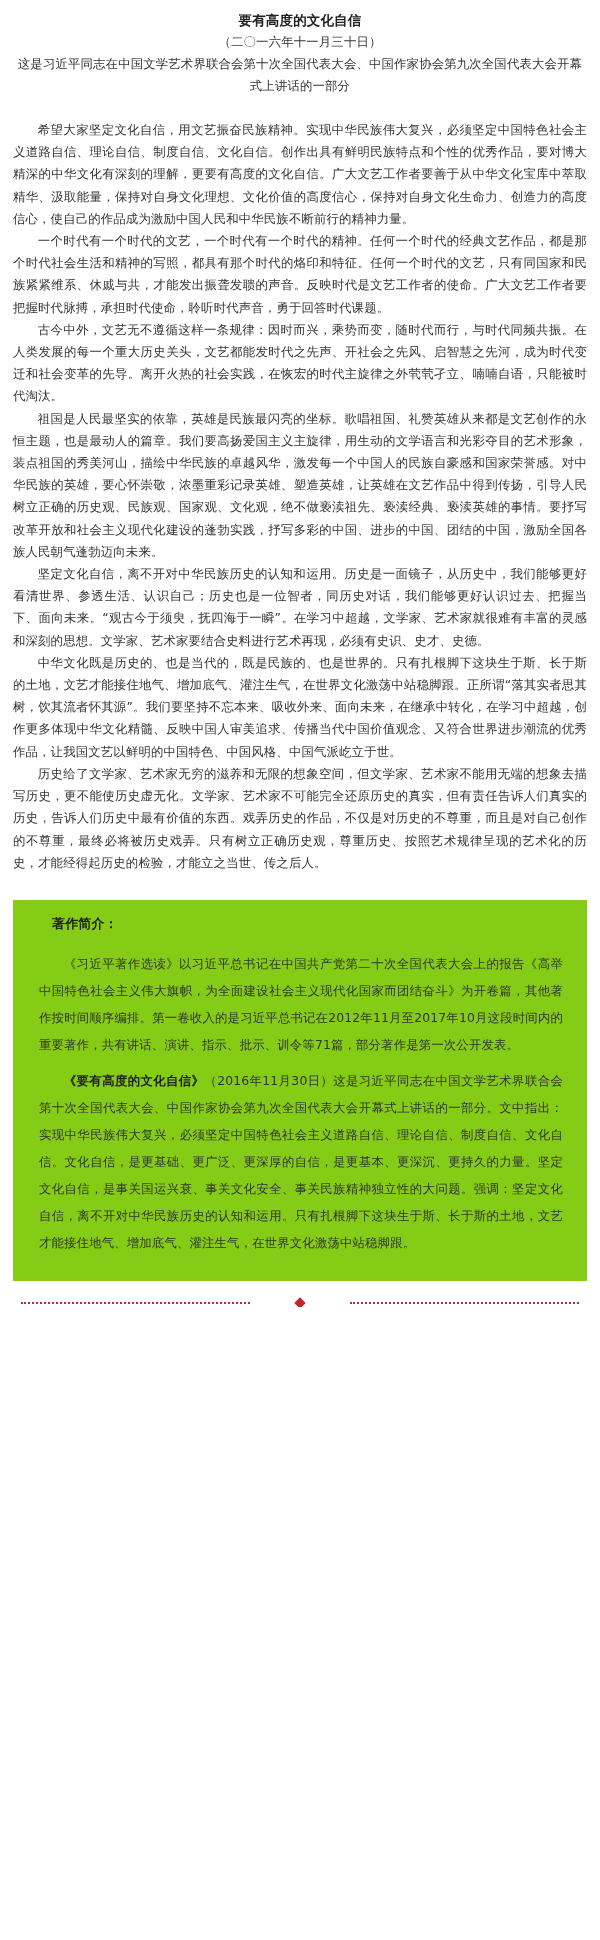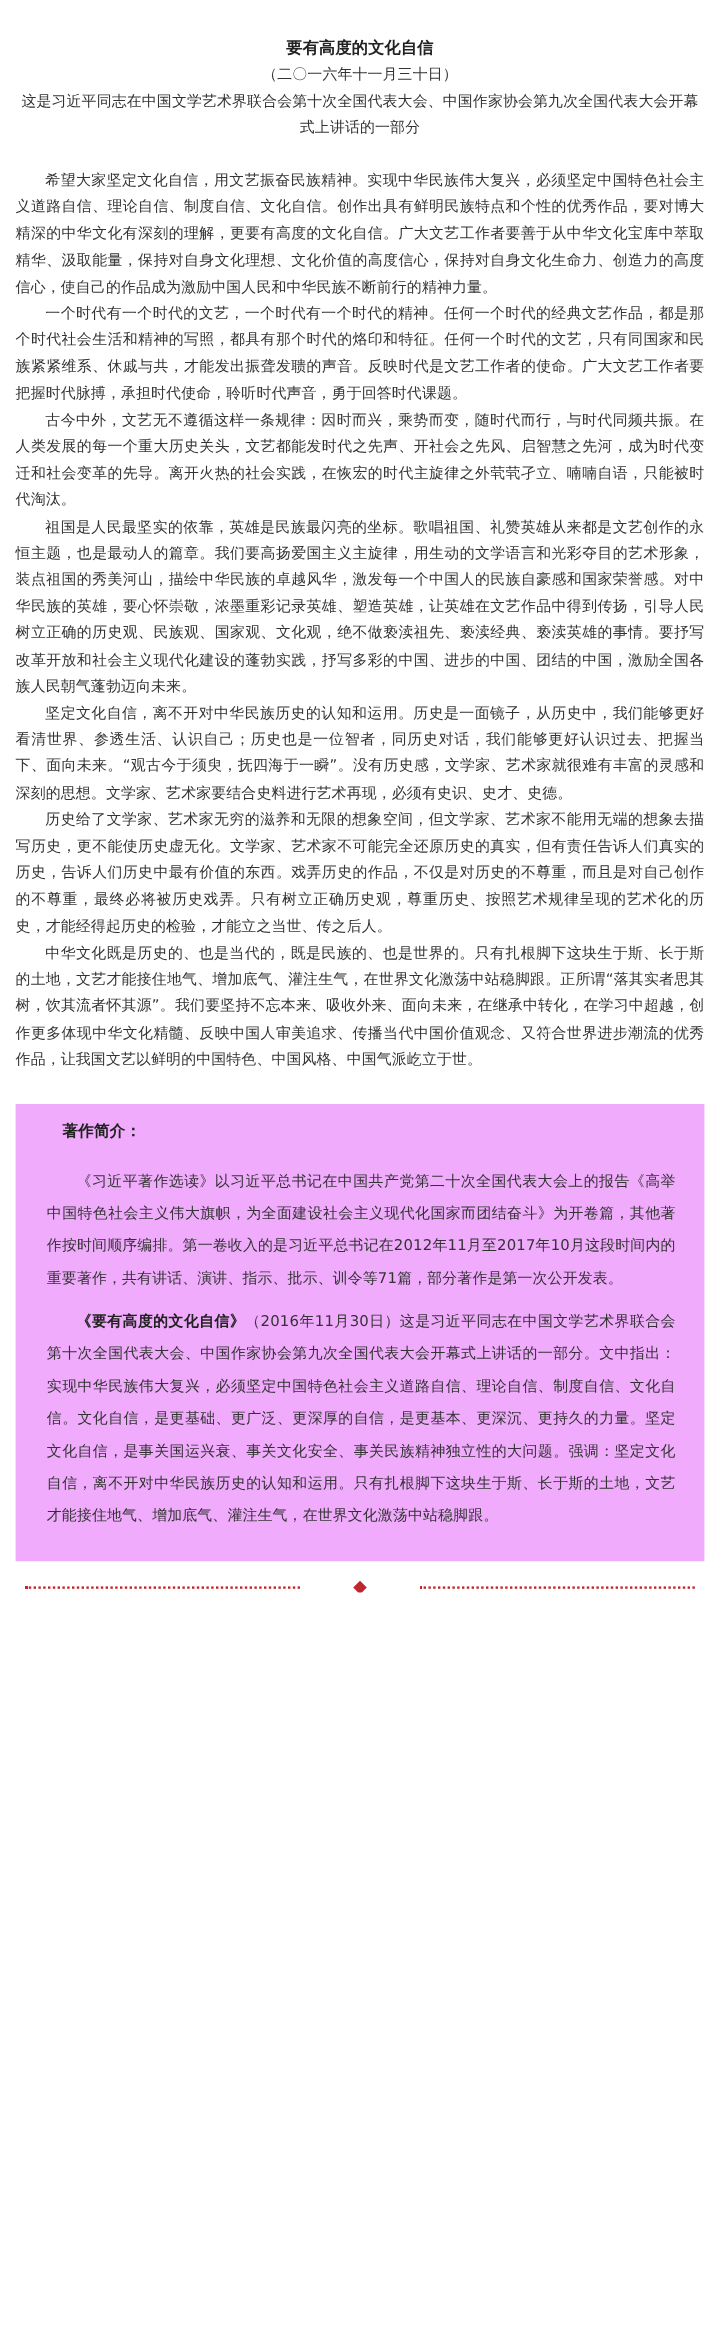--- a/index.html
+++ b/index.html
@@ -3,21 +3,21 @@
   <meta charset="utf-8">
   <style>
     * { margin: 0; padding: 0; box-sizing: border-box; }
     html, body { width: 600px; background: #ffffff; }
     body {
       font-family: "DejaVu Sans", "Liberation Sans", sans-serif;
       color: #333333;
       font-size: 12.4px;
       letter-spacing: 0.15px;
     }
-    .page { width: 600px; padding: 0 13px; margin-top: 20px; }
+    .page { width: 600px; padding: 0 13px; }
     .title {
       text-align: center;
       font-weight: bold;
       font-size: 13.5px;
       color: #222;
       padding-top: 9px;
       line-height: 22px;
     }
     .date, .subtitle {
       text-align: center;
@@ -26,21 +26,21 @@
       color: #333;
     }
     .body-text { margin-top: 22px; }
     .para {
       text-indent: 2em;
       line-height: 22.2px;
       text-align: justify;
     }
     .intro-box {
       margin-top: 26px;
-      background: #f0abfc;
+      background: #84cc16;
       padding: 12px 24px 16px 26px;
     }
     .intro-heading {
       font-weight: bold;
       font-size: 13px;
       color: #222;
       line-height: 24px;
       padding-left: 13px;
       margin-bottom: 14px;
     }
@@ -84,23 +84,23 @@
 <div class="page">
   <div class="title">要有高度的文化自信</div>
   <div class="date">（二〇一六年十一月三十日）</div>
   <div class="subtitle">这是习近平同志在中国文学艺术界联合会第十次全国代表大会、中国作家协会第九次全国代表大会开幕式上讲话的一部分</div>
 
   <div class="body-text">
     <p class="para">希望大家坚定文化自信，用文艺振奋民族精神。实现中华民族伟大复兴，必须坚定中国特色社会主义道路自信、理论自信、制度自信、文化自信。创作出具有鲜明民族特点和个性的优秀作品，要对博大精深的中华文化有深刻的理解，更要有高度的文化自信。广大文艺工作者要善于从中华文化宝库中萃取精华、汲取能量，保持对自身文化理想、文化价值的高度信心，保持对自身文化生命力、创造力的高度信心，使自己的作品成为激励中国人民和中华民族不断前行的精神力量。</p>
     <p class="para">一个时代有一个时代的文艺，一个时代有一个时代的精神。任何一个时代的经典文艺作品，都是那个时代社会生活和精神的写照，都具有那个时代的烙印和特征。任何一个时代的文艺，只有同国家和民族紧紧维系、休戚与共，才能发出振聋发聩的声音。反映时代是文艺工作者的使命。广大文艺工作者要把握时代脉搏，承担时代使命，聆听时代声音，勇于回答时代课题。</p>
     <p class="para">古今中外，文艺无不遵循这样一条规律：因时而兴，乘势而变，随时代而行，与时代同频共振。在人类发展的每一个重大历史关头，文艺都能发时代之先声、开社会之先风、启智慧之先河，成为时代变迁和社会变革的先导。离开火热的社会实践，在恢宏的时代主旋律之外茕茕孑立、喃喃自语，只能被时代淘汰。</p>
     <p class="para">祖国是人民最坚实的依靠，英雄是民族最闪亮的坐标。歌唱祖国、礼赞英雄从来都是文艺创作的永恒主题，也是最动人的篇章。我们要高扬爱国主义主旋律，用生动的文学语言和光彩夺目的艺术形象，装点祖国的秀美河山，描绘中华民族的卓越风华，激发每一个中国人的民族自豪感和国家荣誉感。对中华民族的英雄，要心怀崇敬，浓墨重彩记录英雄、塑造英雄，让英雄在文艺作品中得到传扬，引导人民树立正确的历史观、民族观、国家观、文化观，绝不做亵渎祖先、亵渎经典、亵渎英雄的事情。要抒写改革开放和社会主义现代化建设的蓬勃实践，抒写多彩的中国、进步的中国、团结的中国，激励全国各族人民朝气蓬勃迈向未来。</p>
-    <p class="para">坚定文化自信，离不开对中华民族历史的认知和运用。历史是一面镜子，从历史中，我们能够更好看清世界、参透生活、认识自己；历史也是一位智者，同历史对话，我们能够更好认识过去、把握当下、面向未来。“观古今于须臾，抚四海于一瞬”。没有历史感，文学家、艺术家就很难有丰富的灵感和深刻的思想。文学家、艺术家要结合史料进行艺术再现，必须有史识、史才、史德。</p>
+    <p class="para">坚定文化自信，离不开对中华民族历史的认知和运用。历史是一面镜子，从历史中，我们能够更好看清世界、参透生活、认识自己；历史也是一位智者，同历史对话，我们能够更好认识过去、把握当下、面向未来。“观古今于须臾，抚四海于一瞬”。在学习中超越，文学家、艺术家就很难有丰富的灵感和深刻的思想。文学家、艺术家要结合史料进行艺术再现，必须有史识、史才、史德。</p>
+    <p class="para">中华文化既是历史的、也是当代的，既是民族的、也是世界的。只有扎根脚下这块生于斯、长于斯的土地，文艺才能接住地气、增加底气、灌注生气，在世界文化激荡中站稳脚跟。正所谓“落其实者思其树，饮其流者怀其源”。我们要坚持不忘本来、吸收外来、面向未来，在继承中转化，在学习中超越，创作更多体现中华文化精髓、反映中国人审美追求、传播当代中国价值观念、又符合世界进步潮流的优秀作品，让我国文艺以鲜明的中国特色、中国风格、中国气派屹立于世。</p>
     <p class="para">历史给了文学家、艺术家无穷的滋养和无限的想象空间，但文学家、艺术家不能用无端的想象去描写历史，更不能使历史虚无化。文学家、艺术家不可能完全还原历史的真实，但有责任告诉人们真实的历史，告诉人们历史中最有价值的东西。戏弄历史的作品，不仅是对历史的不尊重，而且是对自己创作的不尊重，最终必将被历史戏弄。只有树立正确历史观，尊重历史、按照艺术规律呈现的艺术化的历史，才能经得起历史的检验，才能立之当世、传之后人。</p>
-    <p class="para">中华文化既是历史的、也是当代的，既是民族的、也是世界的。只有扎根脚下这块生于斯、长于斯的土地，文艺才能接住地气、增加底气、灌注生气，在世界文化激荡中站稳脚跟。正所谓“落其实者思其树，饮其流者怀其源”。我们要坚持不忘本来、吸收外来、面向未来，在继承中转化，在学习中超越，创作更多体现中华文化精髓、反映中国人审美追求、传播当代中国价值观念、又符合世界进步潮流的优秀作品，让我国文艺以鲜明的中国特色、中国风格、中国气派屹立于世。</p>
   </div>
 
   <div class="intro-box">
     <div class="intro-heading">著作简介：</div>
     <p class="intro-para">《习近平著作选读》以习近平总书记在中国共产党第二十次全国代表大会上的报告《高举中国特色社会主义伟大旗帜，为全面建设社会主义现代化国家而团结奋斗》为开卷篇，其他著作按时间顺序编排。第一卷收入的是习近平总书记在2012年11月至2017年10月这段时间内的重要著作，共有讲话、演讲、指示、批示、训令等71篇，部分著作是第一次公开发表。</p>
     <p class="intro-para"><b>《要有高度的文化自信》</b><span>（2016年11月30日）这是习近平同志在中国文学艺术界联合会第十次全国代表大会、中国作家协会第九次全国代表大会开幕式上讲话的一部分。文中指出：实现中华民族伟大复兴，必须坚定中国特色社会主义道路自信、理论自信、制度自信、文化自信。文化自信，是更基础、更广泛、更深厚的自信，是更基本、更深沉、更持久的力量。坚定文化自信，是事关国运兴衰、事关文化安全、事关民族精神独立性的大问题。强调：坚定文化自信，离不开对中华民族历史的认知和运用。只有扎根脚下这块生于斯、长于斯的土地，文艺才能接住地气、增加底气、灌注生气，在世界文化激荡中站稳脚跟。</span></p>
   </div>
 
 
   <div class="divider">

